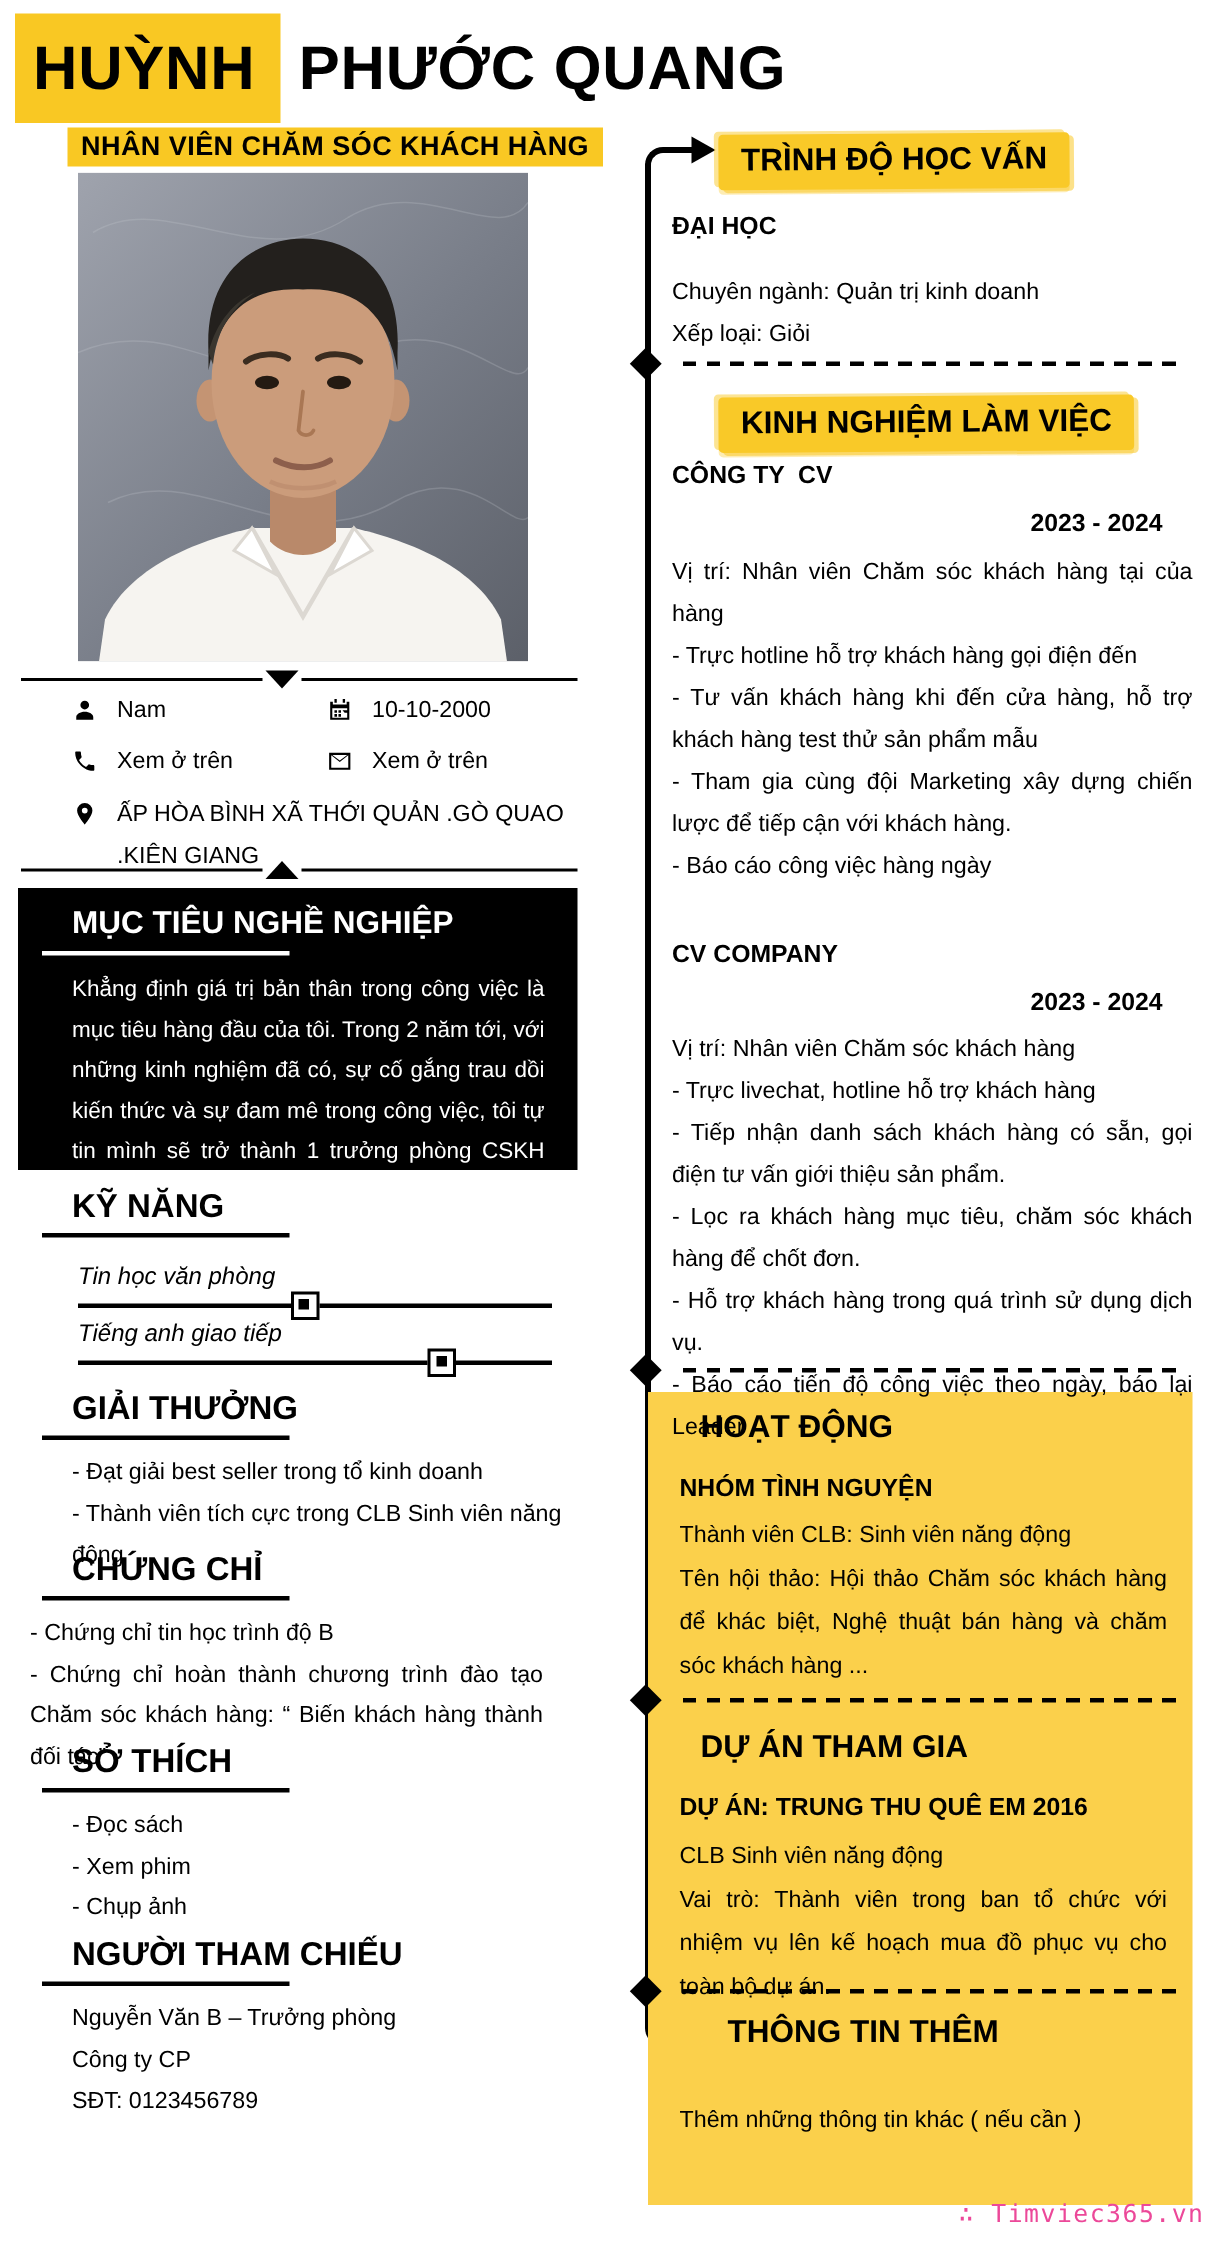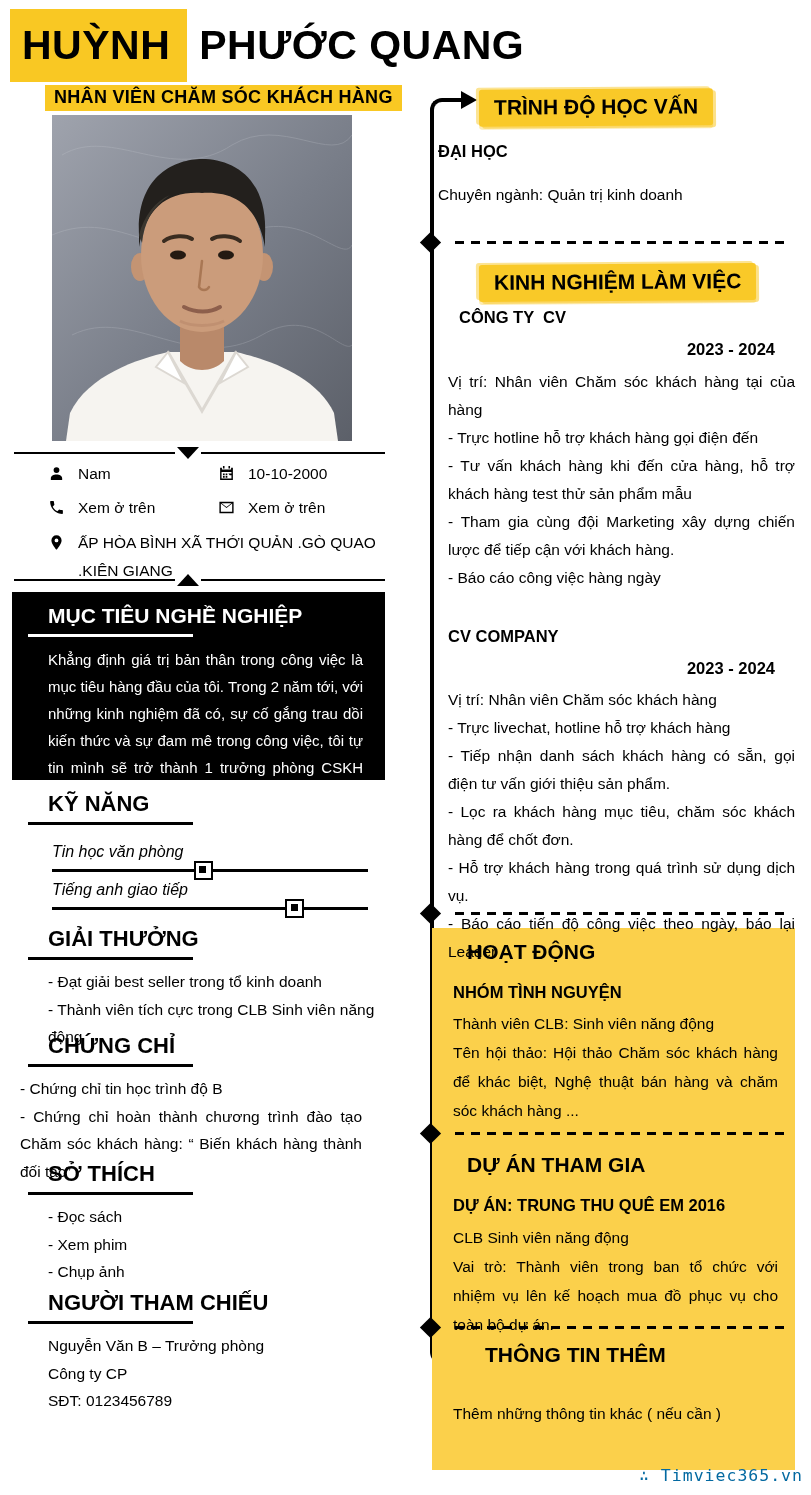--- a/index.html
+++ b/index.html
@@ -52,25 +52,25 @@
   .arr.top { left:46px; top:6px; }
   .arr.bot { left:46px; top:1266px; }
   .dmd { position:absolute; left:8px; width:15px; height:15px; background:#000; transform:rotate(45deg); }
   .dash { position:absolute; left:40px; width:332px; height:3px;
           background:repeating-linear-gradient(90deg,#000 0 9px,transparent 9px 16px); }
   .rhead { position:absolute; font-size:21px; font-weight:700; background:var(--brush); padding:6px 15px 7px; transform:rotate(-.4deg); border-radius:3px;
            box-shadow:3px 2px 0 rgba(249,201,40,.55), -3px -2px 0 rgba(249,201,40,.5), 0 3px 0 rgba(249,201,40,.35); }
   .rblock { position:absolute; font-size:15.5px; line-height:28px; }
   .rsub { font-weight:700; font-size:16.5px; }
   .just { text-align:justify; }
-  .pre { white-space:pre-wrap;margin-left:11px; }
+  .pre { white-space:pre-wrap; }
   .ybox { position:absolute; left:17px; top:843px; width:363px; height:542px; background:var(--boxyellow); }
   .ytitle { position:absolute; font-size:21px; font-weight:700; }
   
-  .watermark { position:absolute; right:8px; top:1466px; font-family:"DejaVu Sans Mono", monospace; font-size:16.5px; color:#0369a1; letter-spacing:1px; }
+  .watermark { position:absolute; right:8px; top:1466px; font-family:"DejaVu Sans Mono", monospace; font-size:16.5px; color:#ec4899; letter-spacing:1px; }
   :root { --yellow:#F9C823; --brush:#F9C928; --boxyellow:#FBD04B; }
 </style>
 </head>
 <body>
 
 <div class="page">
 
   <h1 class="name"><span class="hl">HUỲNH</span><span> PHƯỚC QUANG</span></h1>
   <div class="subtitle">NHÂN VIÊN CHĂM SÓC KHÁCH HÀNG</div>
 
@@ -236,23 +236,24 @@
     <div class="dmd" style="top:821px"></div>
     <div class="dash" style="top:827px"></div>
 
     <div class="ybox"></div>
     <div class="dmd" style="top:1041px"></div>
     <div class="dash" style="top:1047px"></div>
     <div class="dmd" style="top:1235px"></div>
     <div class="dash" style="top:1241px"></div>
 
     <div class="rhead" style="left:64px; top:4px">TRÌNH ĐỘ HỌC VẤN</div>
-    <div class="rblock" style="left:23px; top:52px; width:347px">
+    <div class="rblock" style="left:33px; top:52px; width:347px">
       <div class="rsub" style="margin-bottom:16px">ĐẠI HỌC</div>
       <p>Chuyên ngành: Quản trị kinh doanh</p>
+      <p>Xếp loại: Giỏi</p>
     </div>
 
     <div class="rhead" style="left:64px; top:179px">KINH NGHIỆM LÀM VIỆC</div>
     <div class="rblock rsub pre" style="left:33px; top:218px">CÔNG TY  CV</div>
     <div class="rblock rsub" style="left:33px; top:250px; width:327px; text-align:right">2023 - 2024</div>
     <div class="rblock just" style="left:33px; top:283px; width:347px">
       <p>Vị trí: Nhân viên Chăm sóc khách hàng tại của hàng</p>
       <p>- Trực hotline hỗ trợ khách hàng gọi điện đến</p>
       <p>- Tư vấn khách hàng khi đến cửa hàng, hỗ trợ khách hàng test thử sản phẩm mẫu</p>
       <p>- Tham gia cùng đội Marketing xây dựng chiến lược để tiếp cận với khách hàng.</p>

